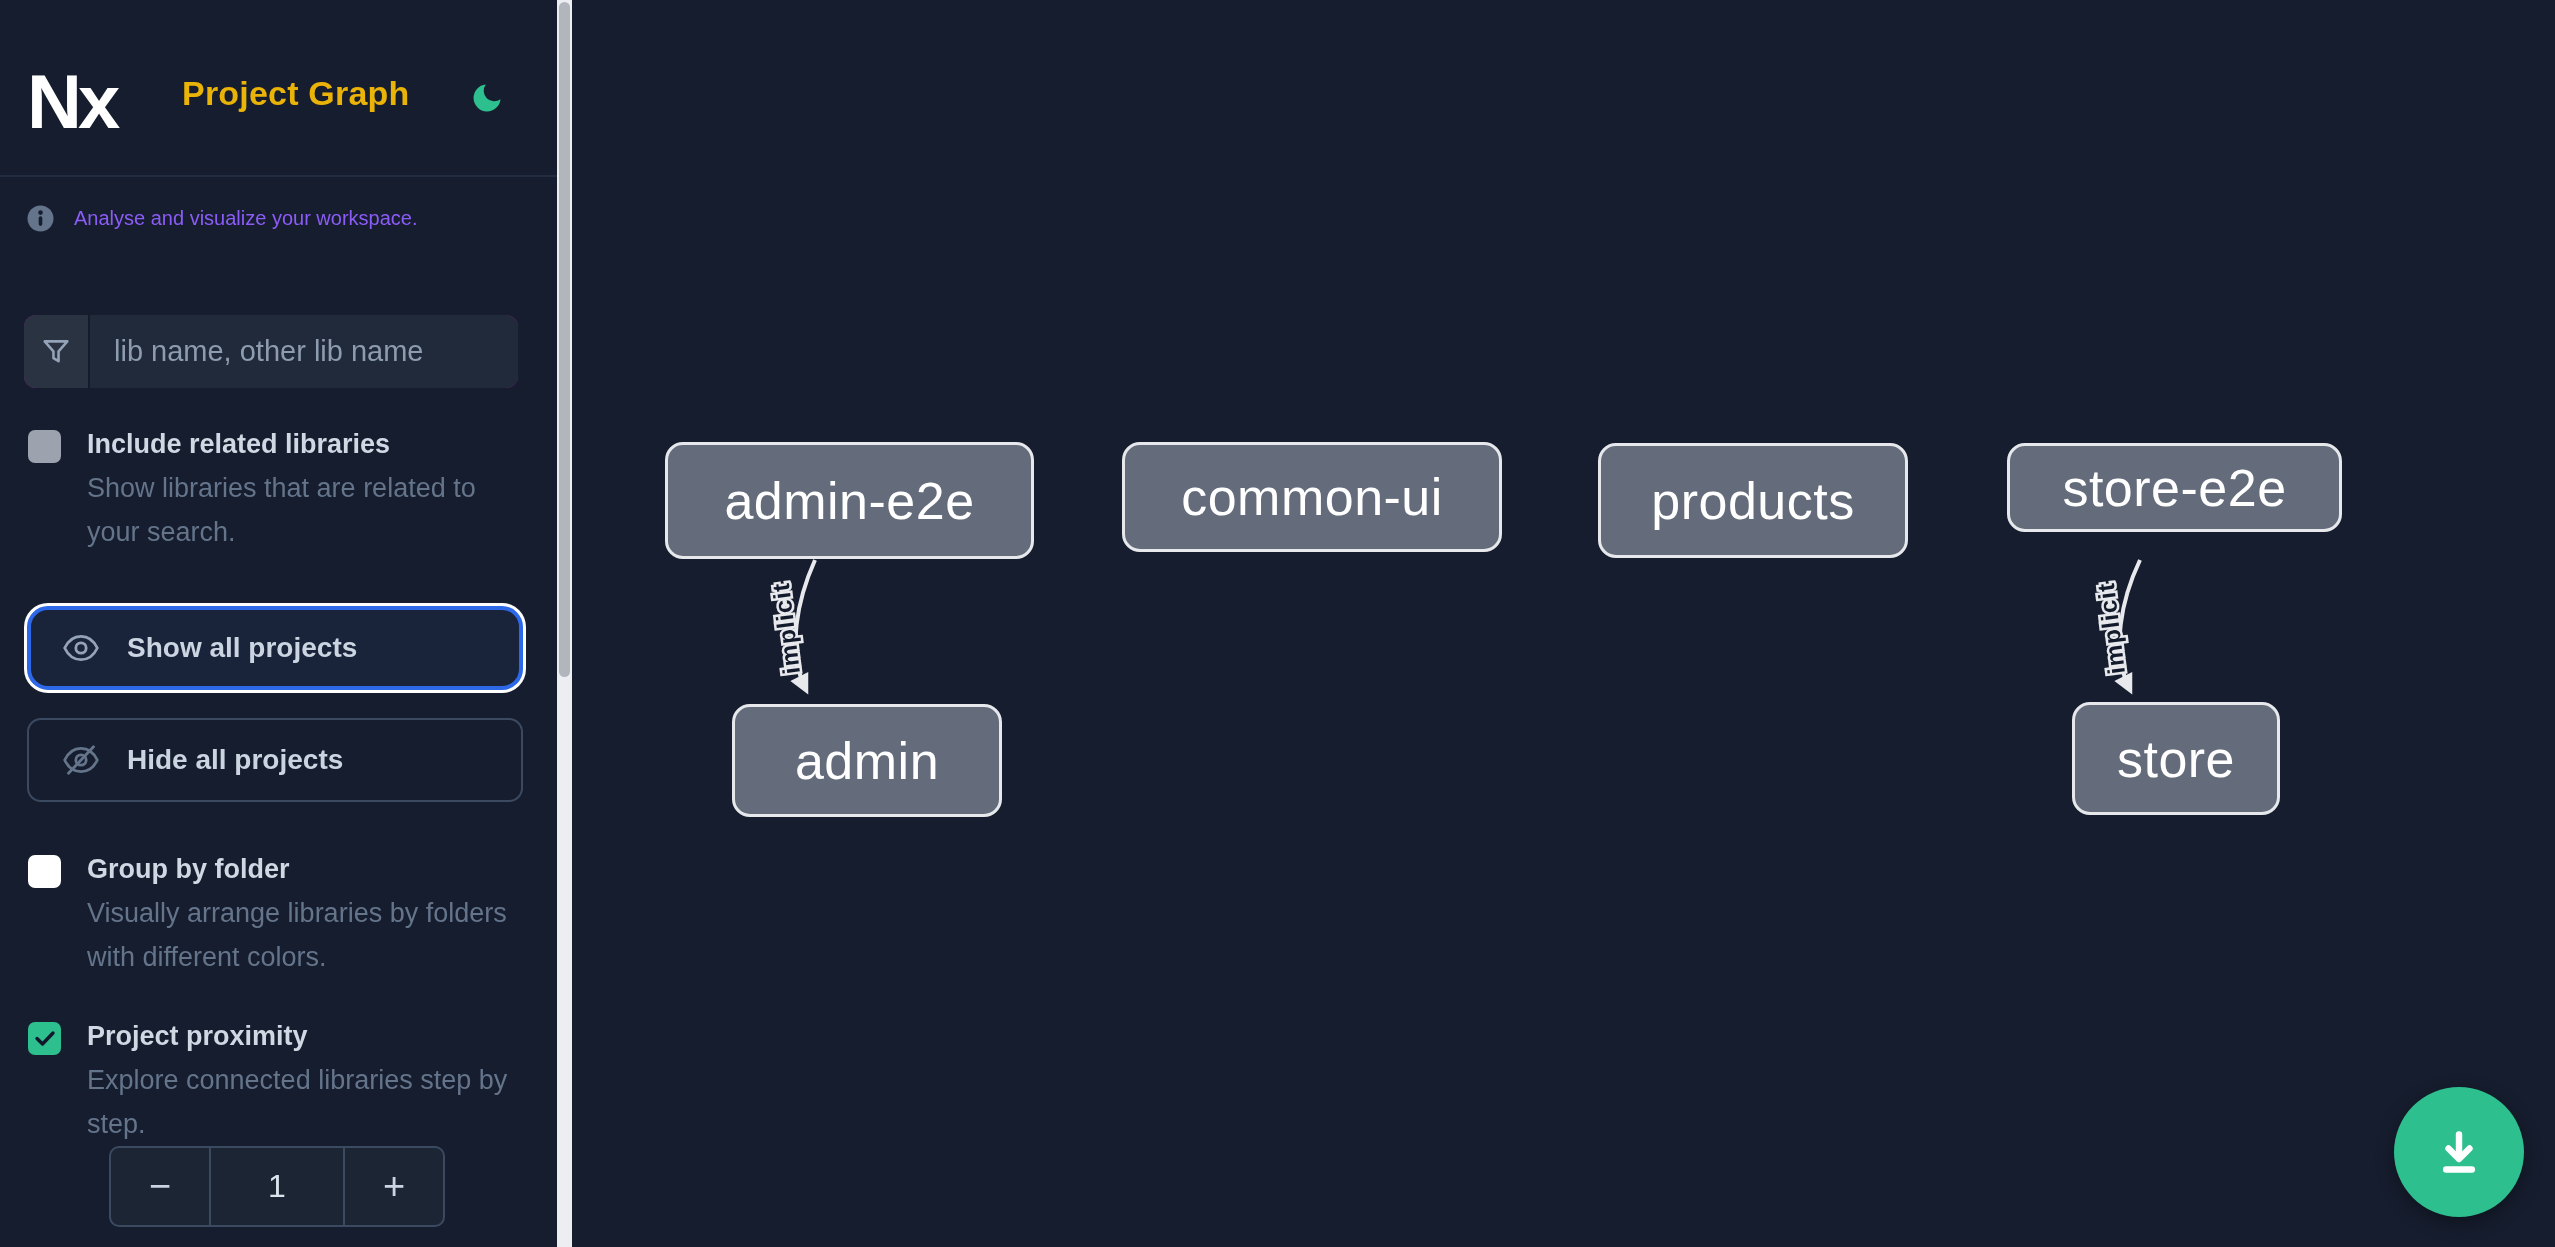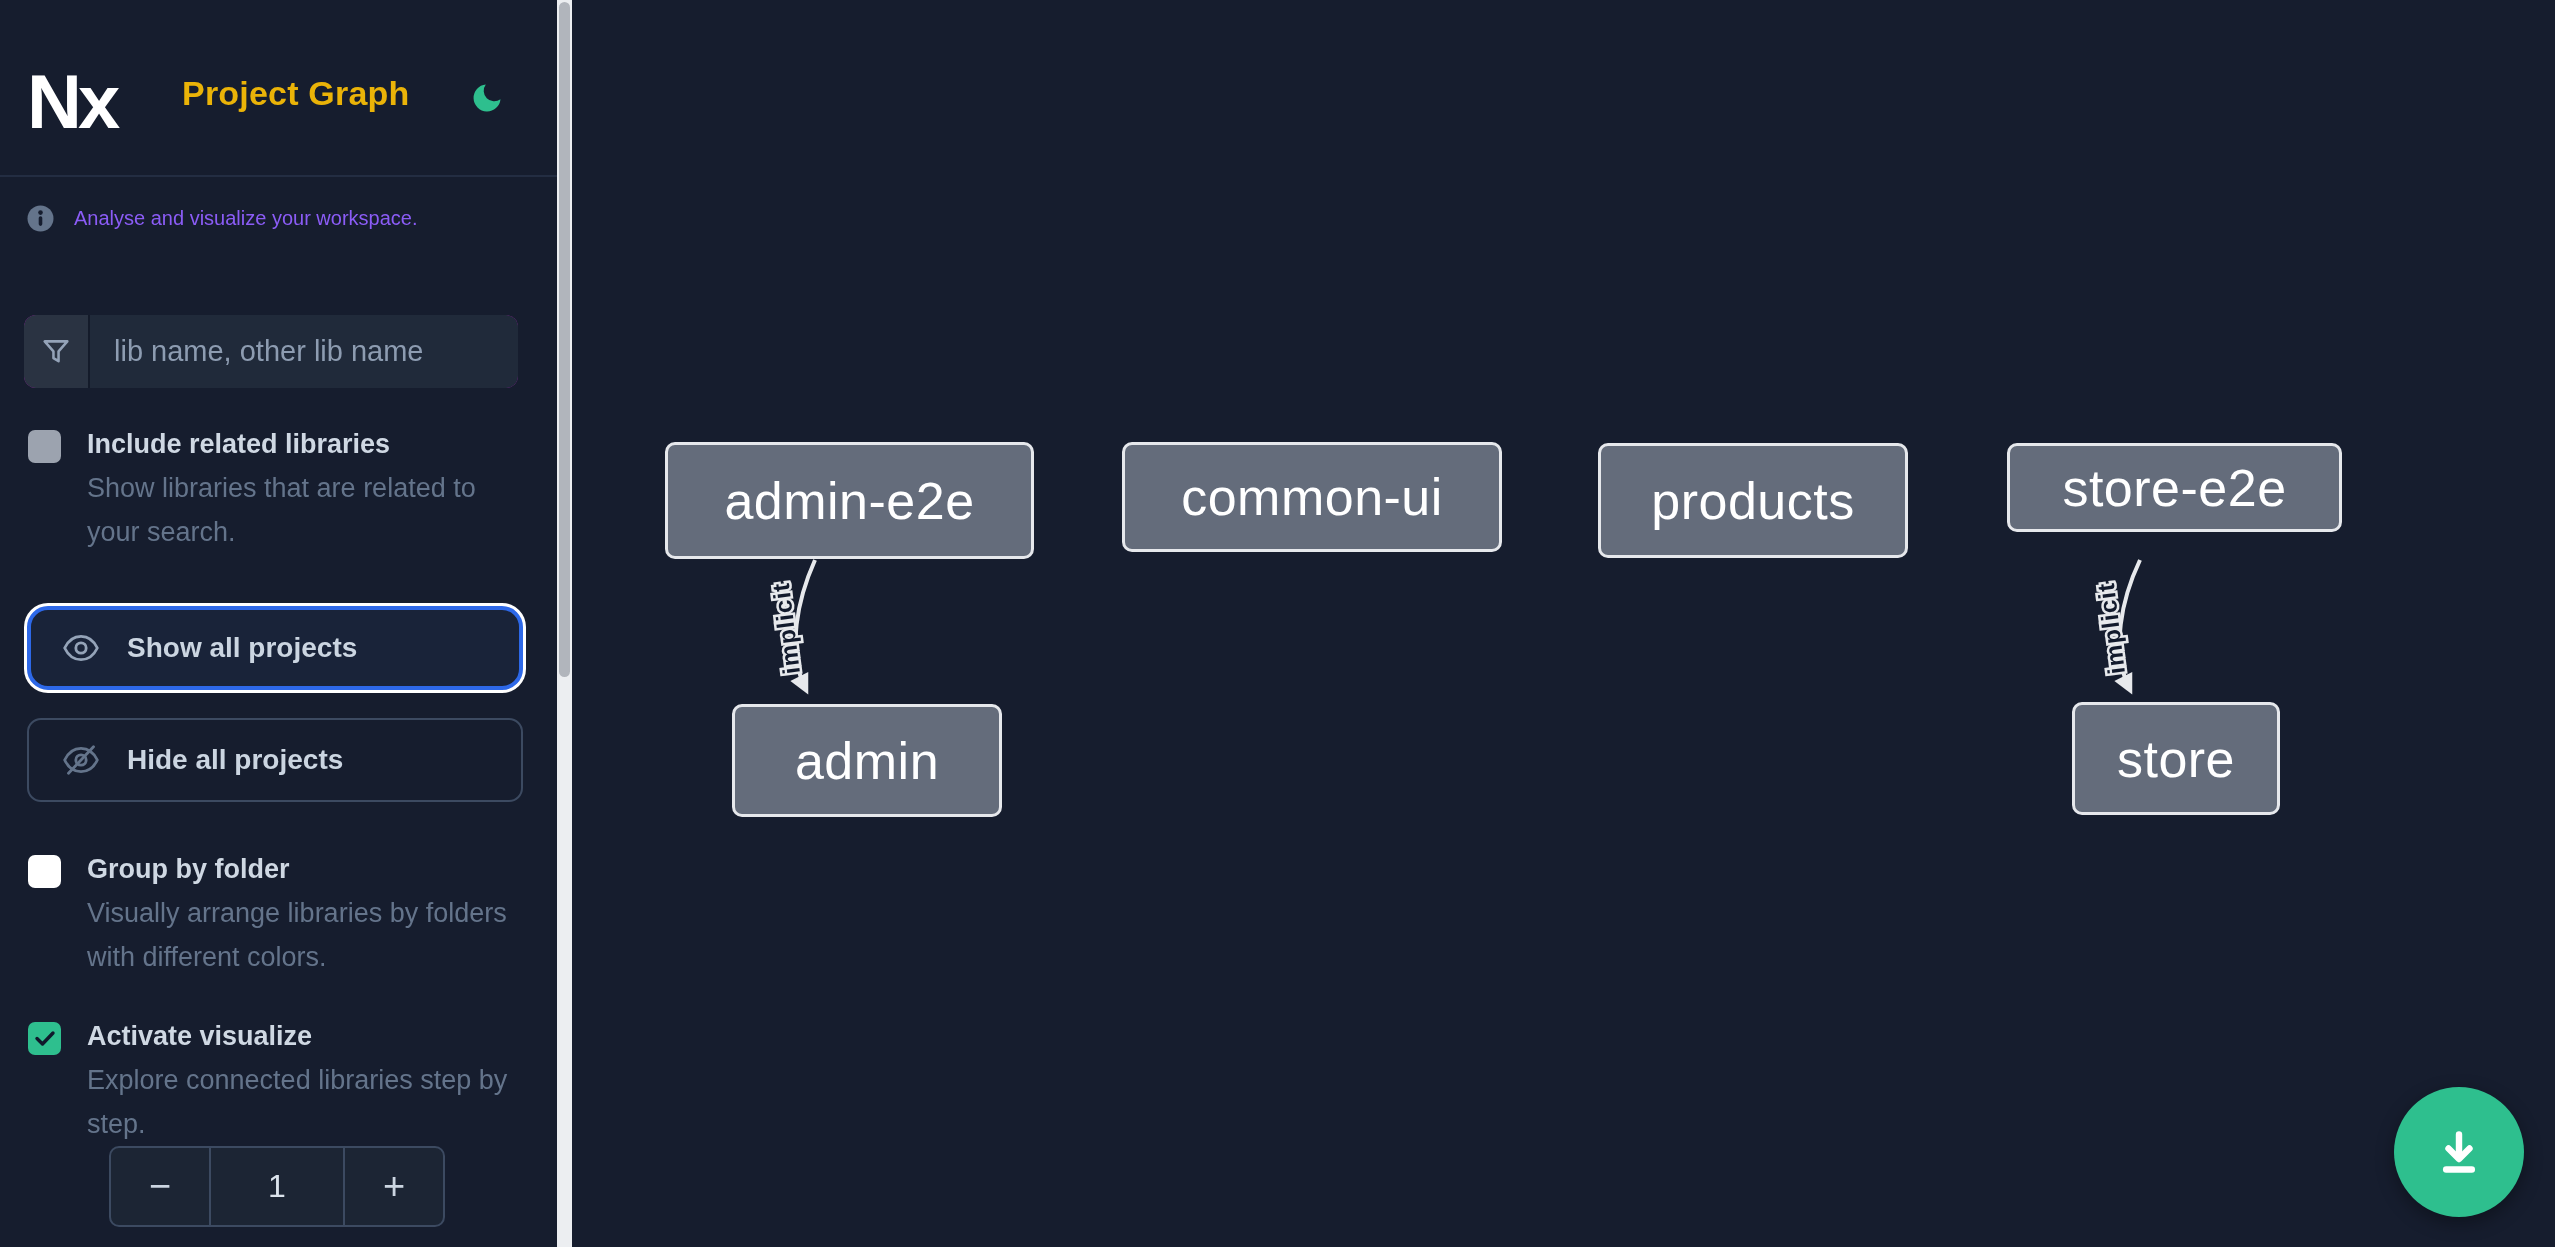--- a/index.html
+++ b/index.html
@@ -39,21 +39,21 @@
 
   
   .scrollbar{position:absolute;left:557px;top:0;width:15px;height:1247px;background:#eceef1;}
   .scroll-thumb{position:absolute;left:2px;top:2px;width:11px;height:675px;background:#b1b5bc;border-radius:6px;}
 
   
   .canvas{position:absolute;left:572px;top:0;width:1983px;height:1247px;background:#161d2e;}
   #edges-svg{position:absolute;left:0;top:0;width:2555px;height:1247px;pointer-events:none;}
   .edge-path{fill:none;stroke:#e7e9ec;stroke-width:4px;}
   .edge-label{fill:#121a2c;stroke:#e7e9ec;stroke-width:5px;paint-order:stroke;font-size:24px;font-weight:700;text-anchor:middle;dominant-baseline:middle;letter-spacing:1px;}
-  .gnode{position:absolute;background:#646c7b;border:3px solid #e6e8ec;border-radius:10px;color:#ffffff;font-size:52px;letter-spacing:0.5px;display:flex;align-items:center;justify-content:center;cursor:pointer;}
+  .gnode{position:absolute;background:#646c7b;border:3px solid #e6e8ec;border-radius:18px;color:#ffffff;font-size:52px;letter-spacing:0.5px;display:flex;align-items:center;justify-content:center;cursor:pointer;}
 
   .fab{position:absolute;left:2394px;top:1087px;width:130px;height:130px;border-radius:50%;background:#2ebf8e;border:none;display:flex;align-items:center;justify-content:center;cursor:pointer;box-shadow:0 6px 18px rgba(0,0,0,0.35);}
 </style>
 </head>
 <body>
 
 <div class="app">
 
   <div class="canvas"></div>
 
@@ -150,21 +150,21 @@
 
     <div class="option" style="top:1020px;">
       <div class="cb green">
         <span style="display:flex;">
           <svg width="24" height="24" viewBox="0 0 24 24" fill="none" stroke="#10192b" stroke-width="3.4" stroke-linecap="round" stroke-linejoin="round">
             <polyline points="20 6 9.5 17 4 11.5"></polyline>
           </svg>
         </span>
       </div>
       <div class="option-text">
-        <div class="option-label">Activate visualize</div>
+        <div class="option-label">Project proximity</div>
         <div class="option-desc">Explore connected libraries step by step.</div>
       </div>
     </div>
 
     <div class="stepper">
       <button class="stepper-btn">−</button>
       <div class="stepper-value">1</div>
       <button class="stepper-btn">+</button>
     </div>
 

